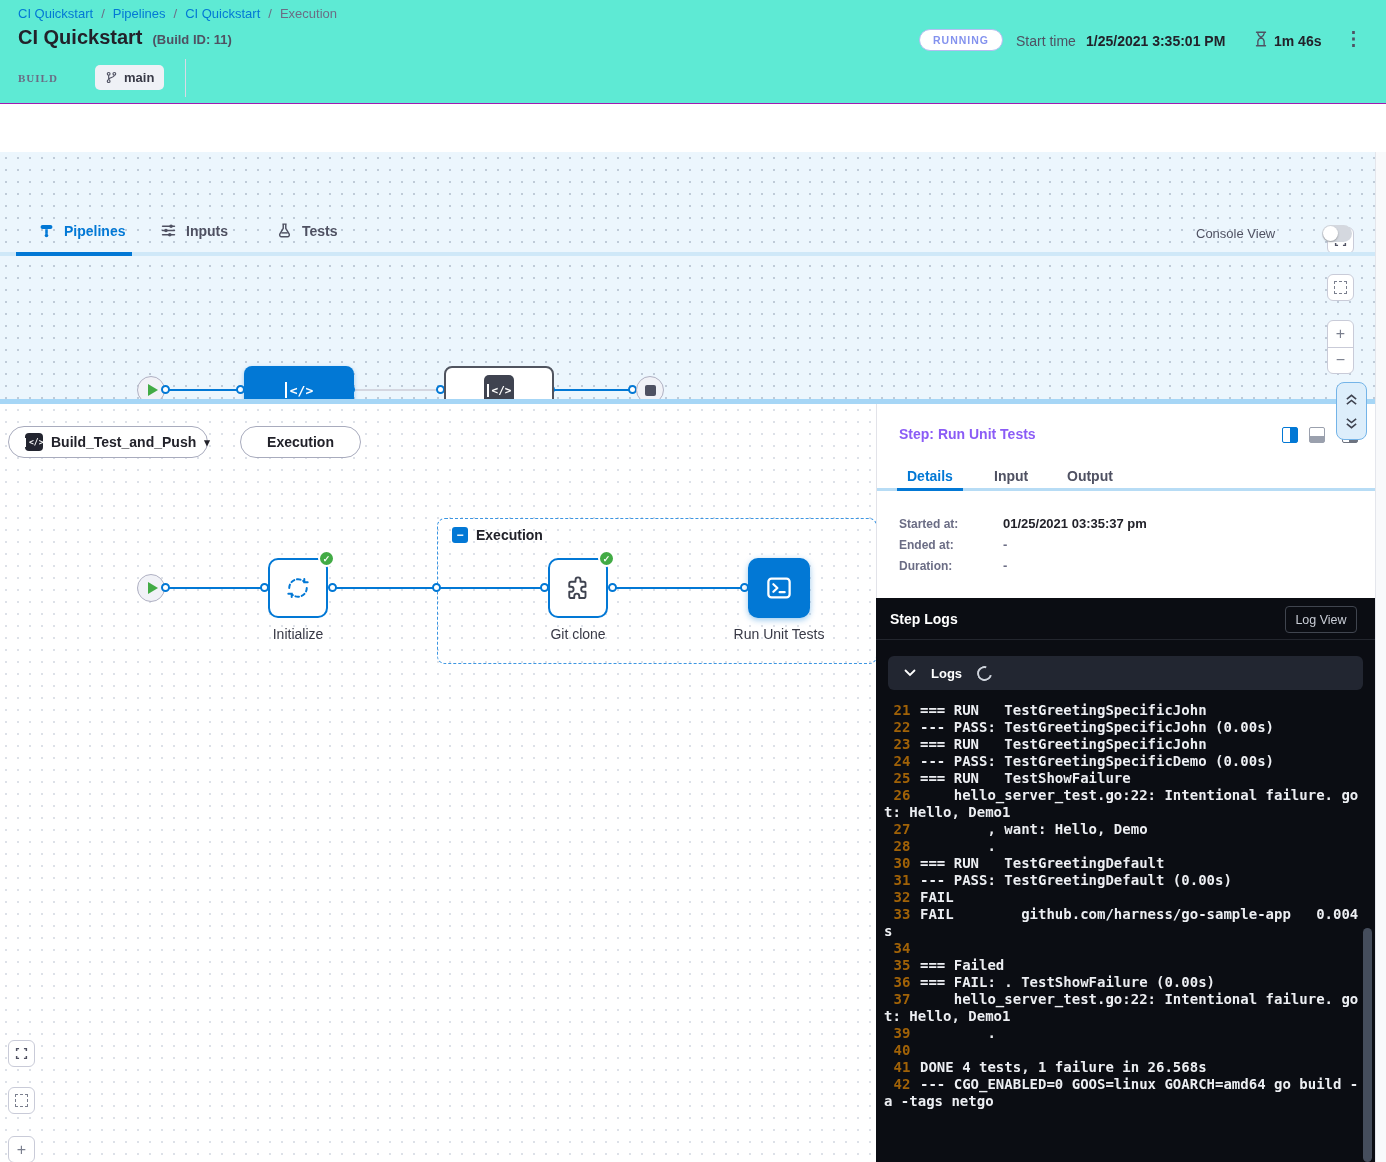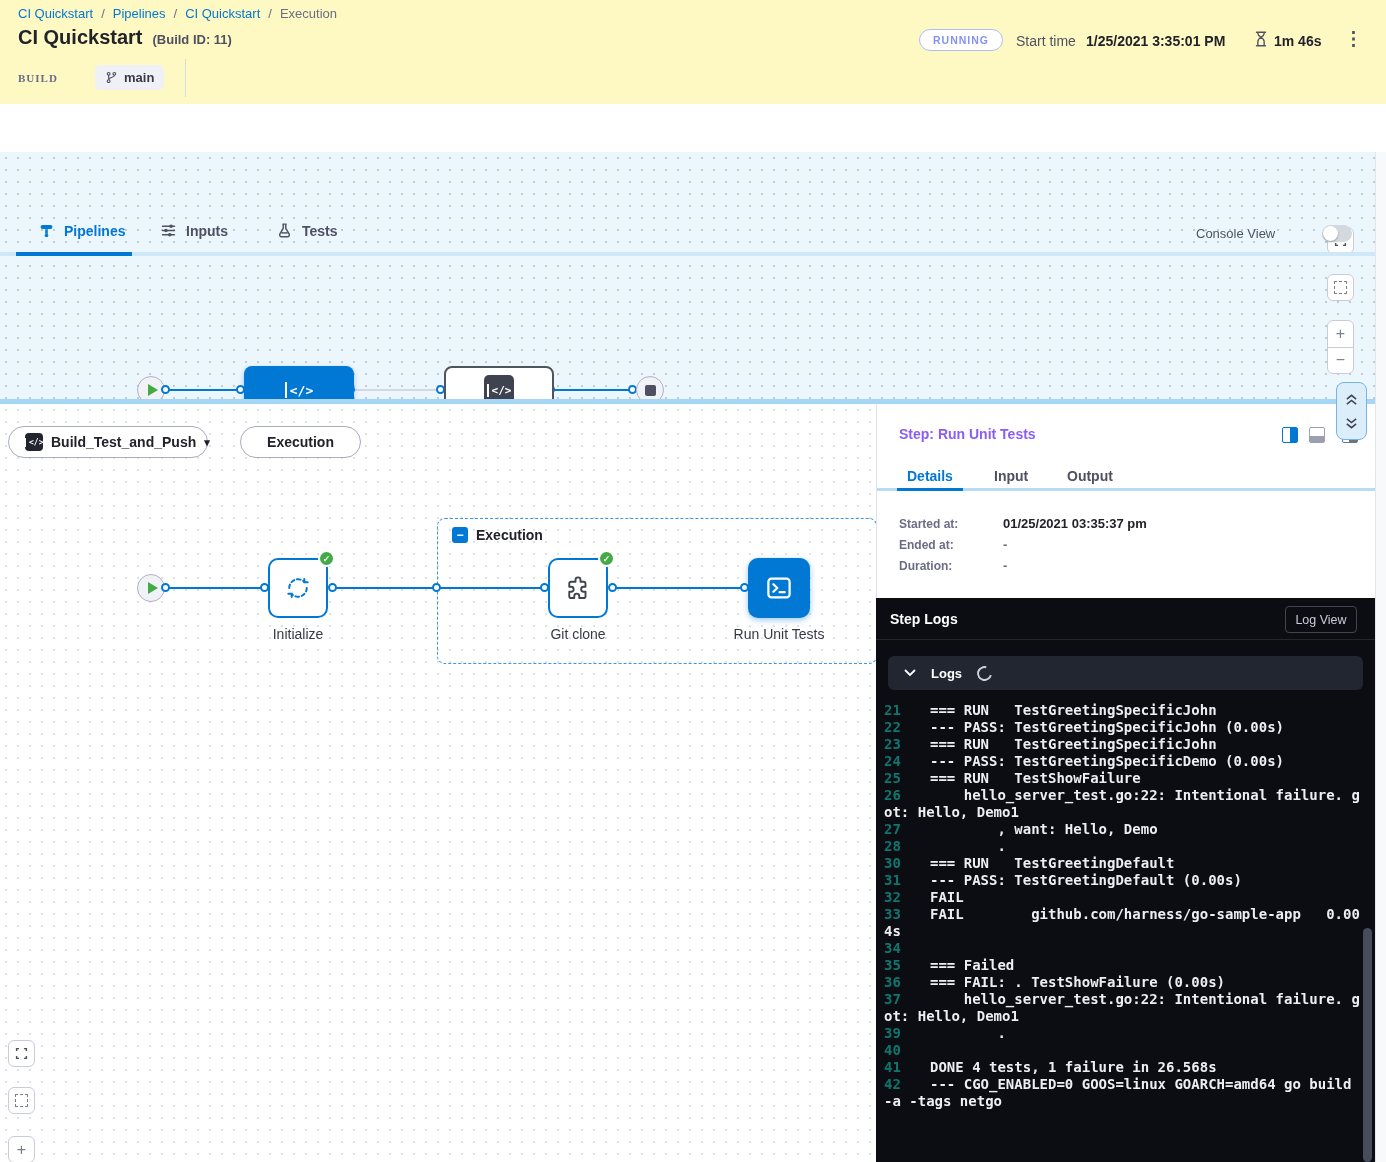--- a/index.html
+++ b/index.html
@@ -2,21 +2,21 @@
 <html><head>
 <meta charset="utf-8">
 <style>
   * { margin:0; padding:0; box-sizing:border-box; }
   html,body { background:#fff; }
   body { font-family:"Liberation Sans", sans-serif; color:#22222a; }
   .app { position:relative; width:1386px; height:1162px; overflow:hidden; background:#fff; }
   .abs { position:absolute; }
 
   
-  .topbar { left:0; top:0; width:1386px; height:108px; background:#fef9c3; border-bottom:1px solid #a21caf; z-index:20; }
+  .topbar { left:0; top:0; width:1386px; height:108px; background:#5eead4; border-bottom:5px solid #a21caf; z-index:20; }
   .breadcrumb { left:18px; top:6px; font-size:13px; color:#6b6d85; display:flex; gap:8px; align-items:center; }
   .breadcrumb .crumb { color:#0278d5; cursor:pointer; }
   .breadcrumb .crumb.current { color:#6b6d85; }
   .title-row { left:18px; top:26px; display:flex; align-items:baseline; gap:10px; }
   .page-title { font-size:20px; font-weight:700; color:#22222a; }
   .build-id { font-size:13px; color:#4f5162; font-weight:600; }
   .status-pill { left:919px; top:29px; height:22px; padding:0 13px; border:1.5px solid #b3bdf1; border-radius:11px;
     display:flex; align-items:center; font-size:10.5px; font-weight:700; letter-spacing:1px; color:#8392ee; background:#fff; }
   .start-label { left:1016px; top:33px; font-size:14px; color:#4f5162; }
   .start-value { left:1086px; top:33px; font-size:14px; font-weight:600; color:#22222a; }
@@ -104,21 +104,21 @@
   .logs-title { position:absolute; left:14px; top:13px; font-size:14px; font-weight:700; color:#fff; }
   .logview-btn { position:absolute; left:409px; top:8px; width:72px; height:27px; border:1px solid #40454f; border-radius:4px;
     background:rgba(0,0,0,0); color:#c9cdd6; font-size:12.5px; display:flex; align-items:center; justify-content:center; cursor:pointer; }
   .logs-section-bar { position:absolute; left:12px; top:58px; width:475px; height:34px; background:#222631; border-radius:6px;
     display:flex; align-items:center; gap:15px; padding-left:16px; cursor:pointer; }
   .logs-section-label { color:#fff; font-size:13px; font-weight:600; }
   .spinner { width:15px; height:15px; border-radius:50%; border:2px solid #cfd4dc; border-right-color:rgba(0,0,0,0); transform:rotate(-30deg); }
   .log-area { position:absolute; left:8px; top:104px; width:478px; font-family:"DejaVu Sans Mono", monospace;
     font-size:14px; font-weight:700; line-height:17px; color:#eceef2; }
   .log-line { white-space:pre-wrap; word-break:break-all; min-height:17px; }
-  .log-line .ln { display:inline-block; width:36px; text-align:left; margin-right:10px; color:#0f766e; }
+  .log-line .ln { display:inline-block; width:36px; text-align:center; color:#a16207; }
   .log-scroll-thumb { position:absolute; left:487px; top:330px; width:9px; height:234px; background:#454d5c; border-radius:5px; }
   .page-scroll-track { left:1375px; top:152px; width:11px; height:1010px; background:#f8f9fb; border-left:1px solid #e4e6ec; z-index:35; }
 
   .flex-center { display:flex; align-items:center; justify-content:center; }
 </style>
 </head>
 <body>
 
 <div class="app">
 

